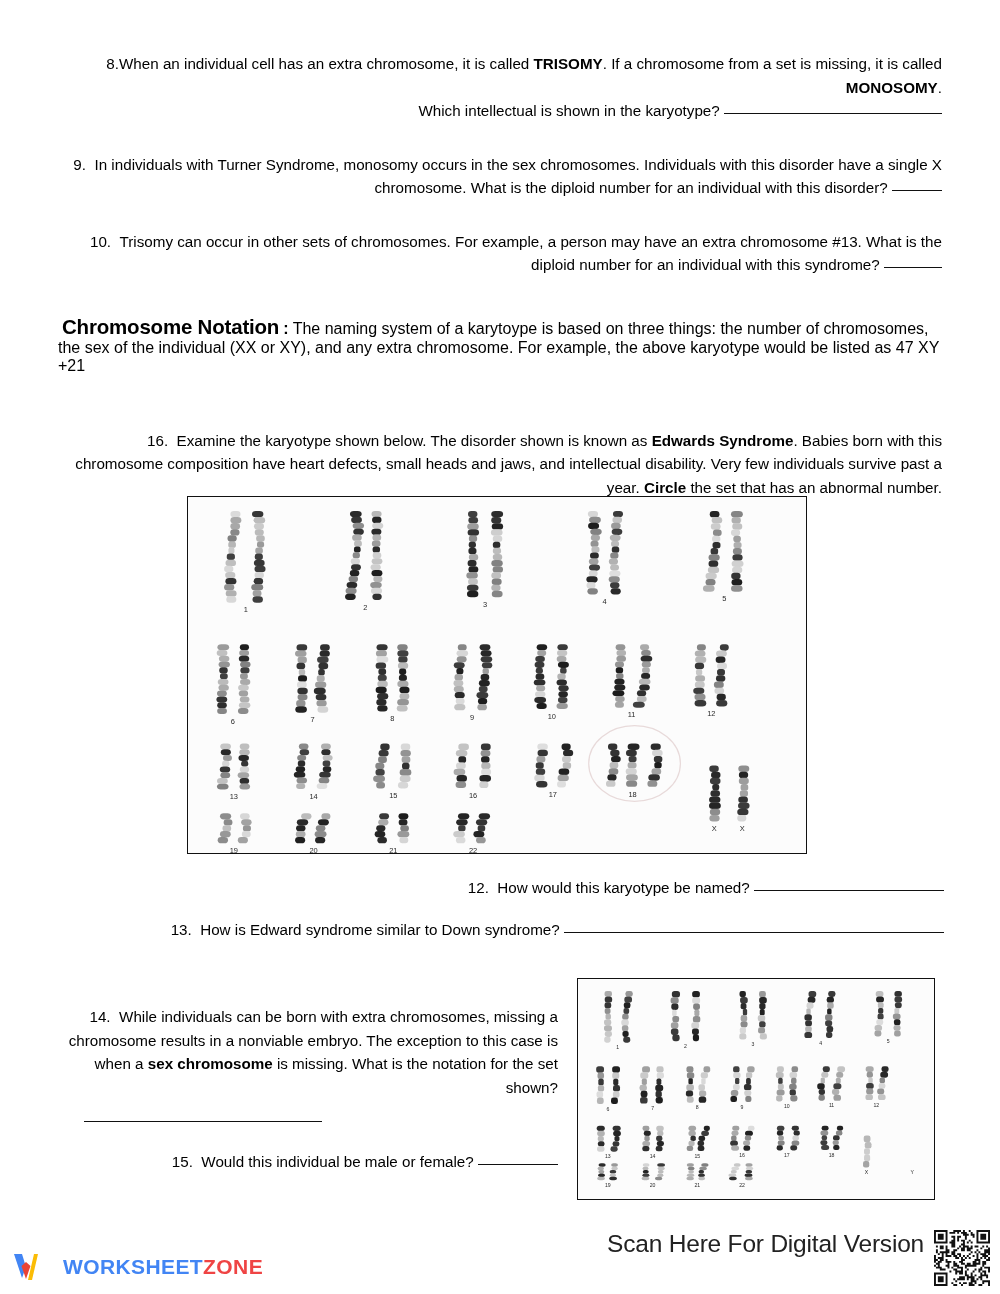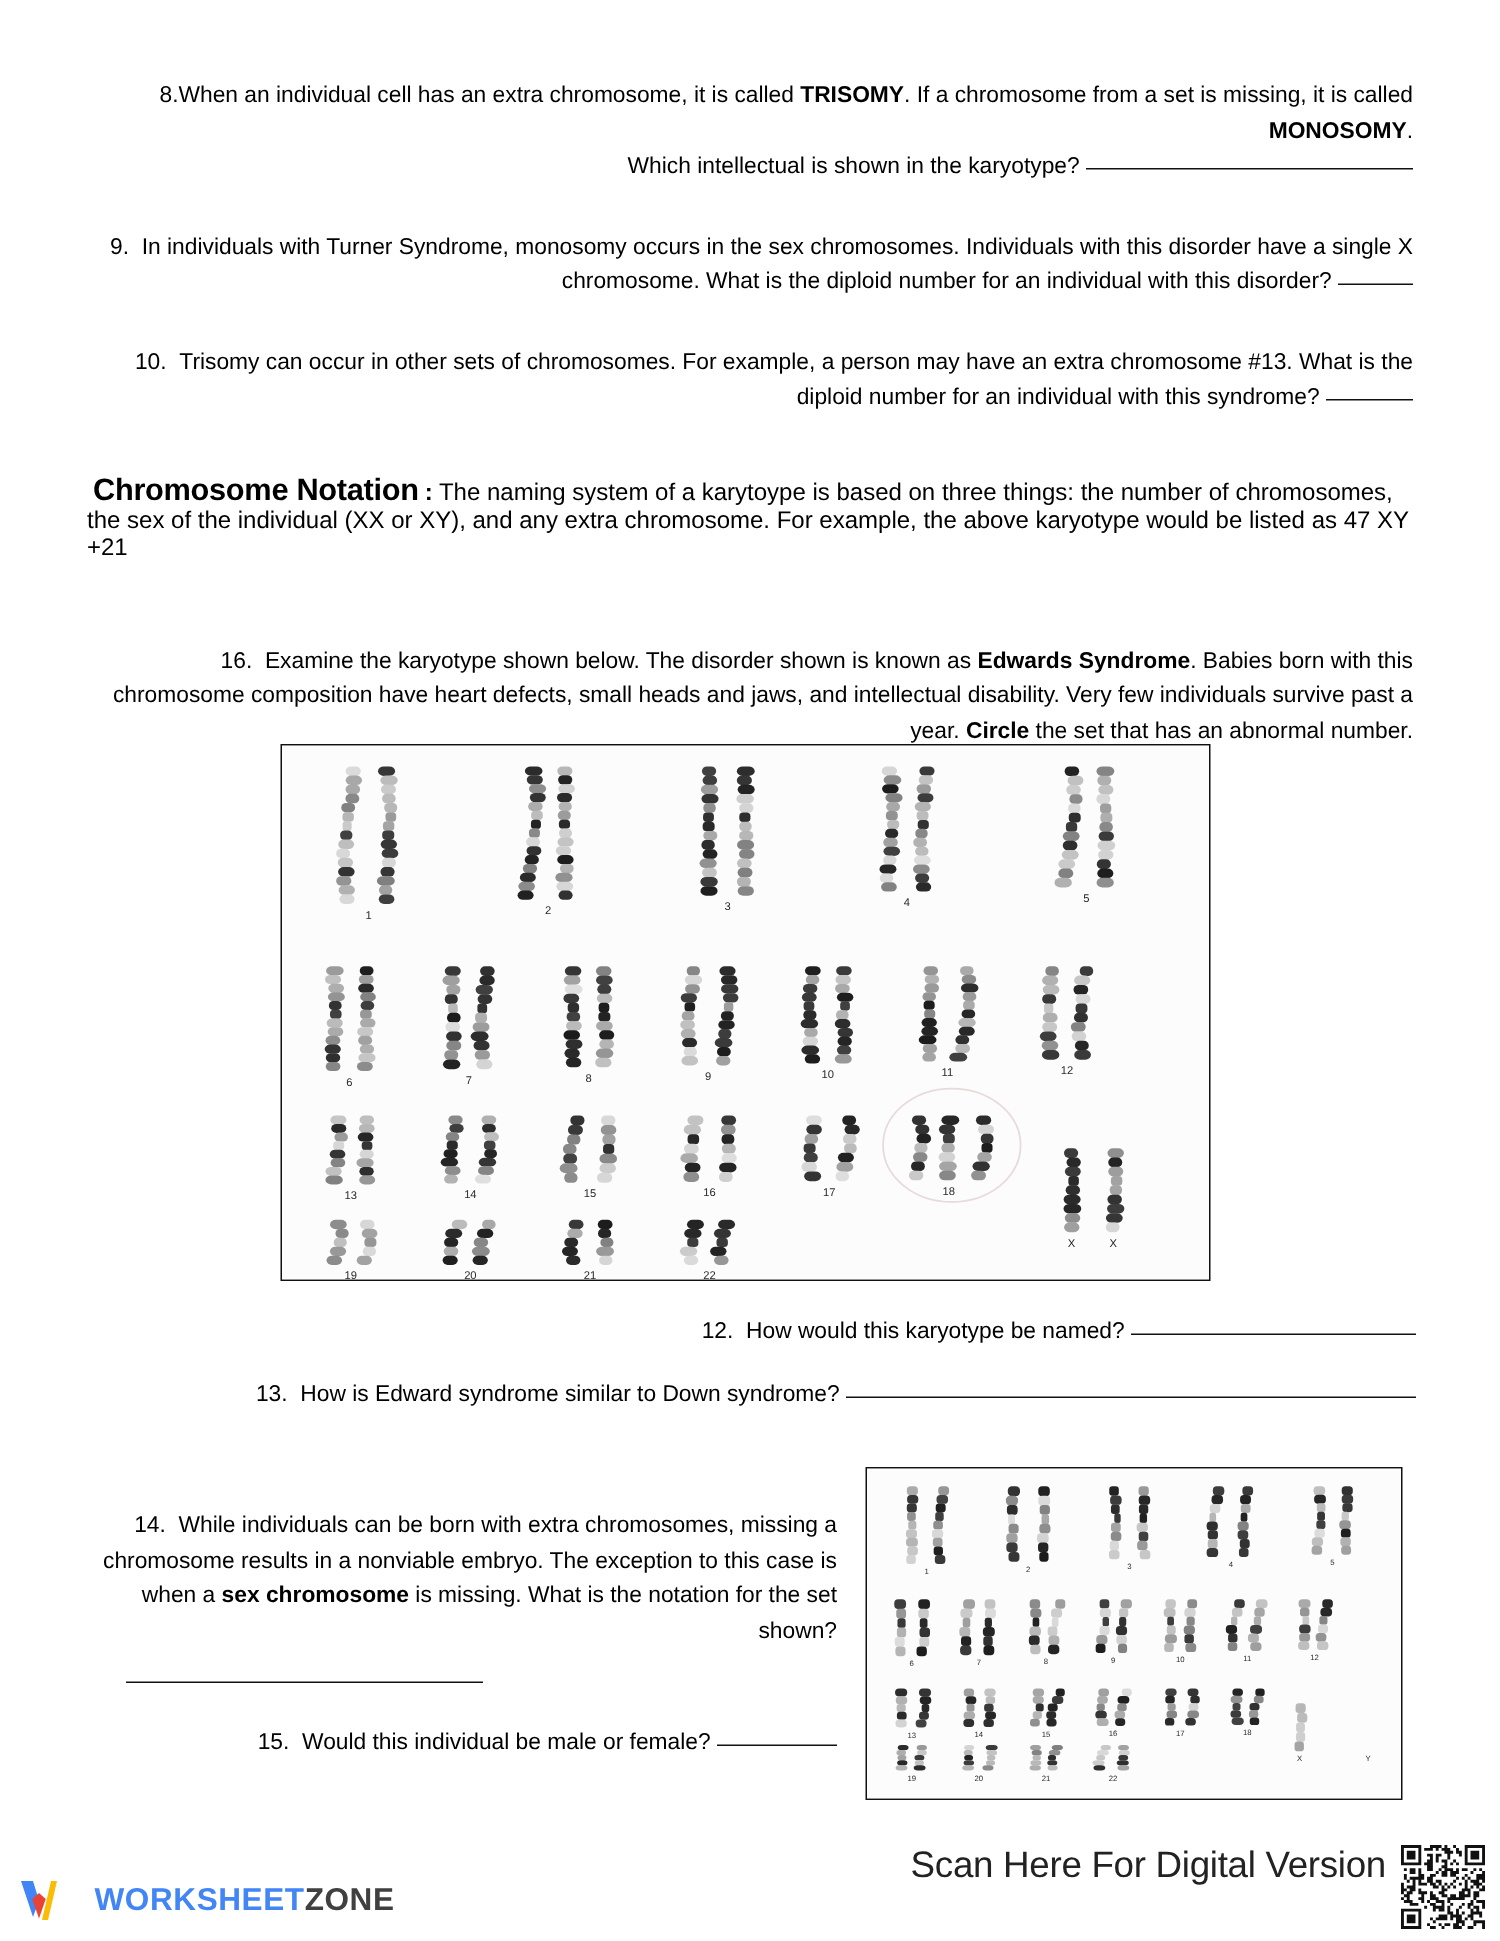--- a/index.html
+++ b/index.html
@@ -105,21 +105,21 @@
     display: flex; align-items: center; gap: 9px;
   }
   .logo-mark { width: 42px; height: 34px; display: block; }
   .logo-text {
     font-size: 21px;
     font-weight: bold;
     letter-spacing: 0.4px;
     white-space: nowrap;
   }
   .logo-worksheet { color: #4285f4; }
-  .logo-zone { color: #404040; }
+  .logo-zone { color: #ef4444; }
 
   .scan-wrap {
     position: absolute;
     right: 10px; bottom: 8px;
     display: flex; align-items: flex-start; gap: 10px;
   }
   .scan-text {
     font-size: 24.5px;
     color: #222;
     letter-spacing: -0.2px;

